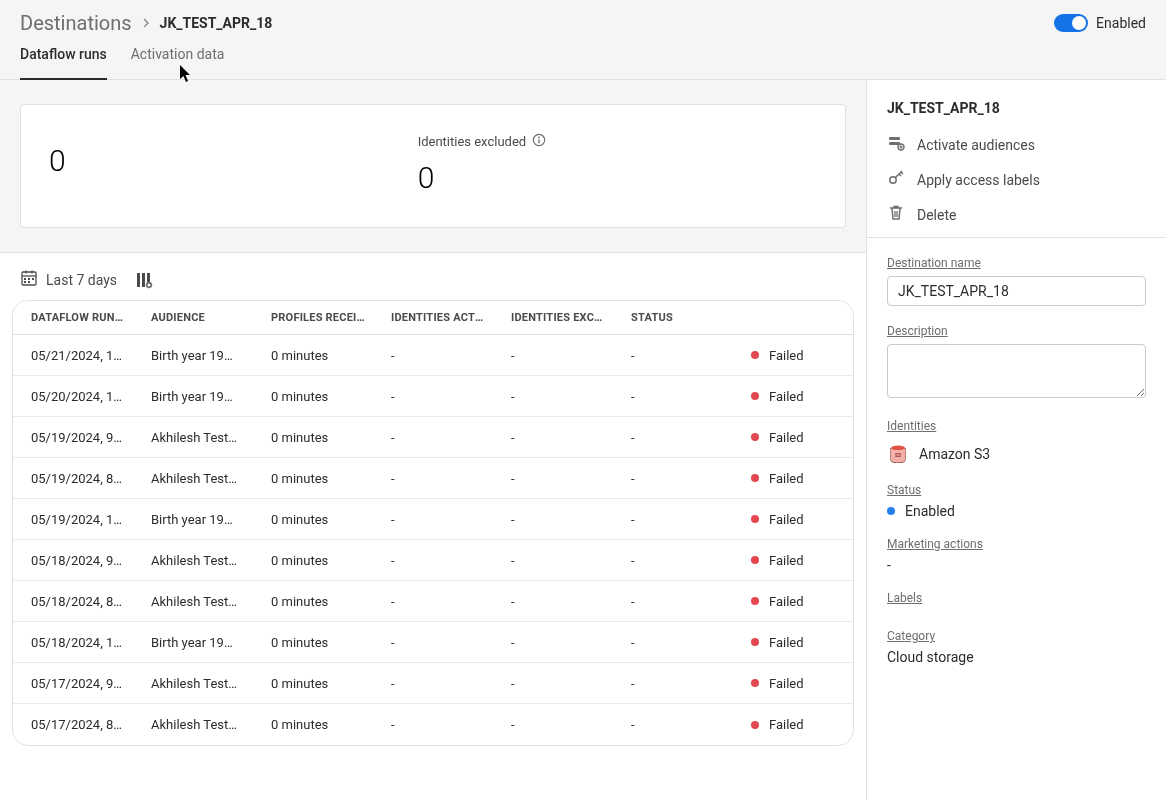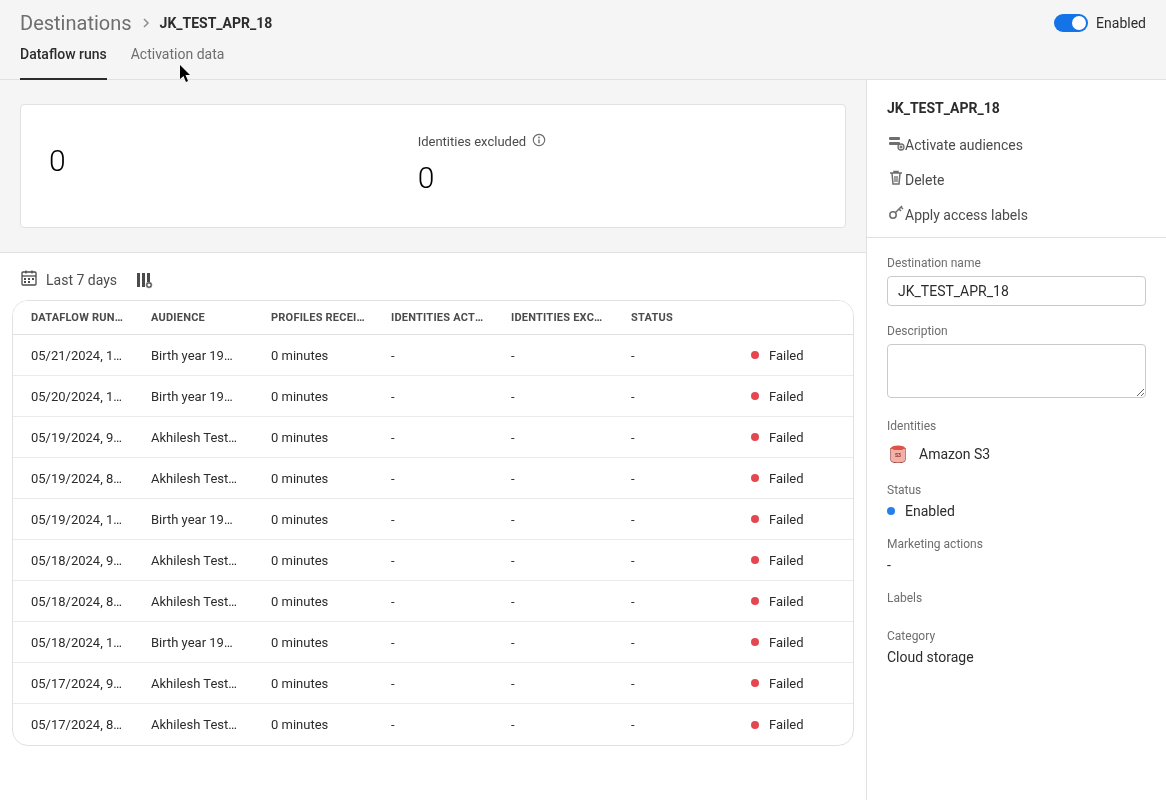--- a/index.html
+++ b/index.html
@@ -168,26 +168,26 @@
   .dot { width: 8px; height: 8px; border-radius: 50%; background: var(--red-status); display:inline-block; }
 
   
   .panel-header {
     padding: 20px 20px 12px 20px;
     border-bottom: 1px solid var(--grey-300);
   }
   .panel-title { font-weight: 700; font-size: 14px; margin-bottom: 18px; }
   .action-list { display: flex; flex-direction: column; gap: 14px; }
   .action {
-    display: flex; align-items: center; 
+    display: flex; align-items: center; gap: 12px;
     color: var(--grey-800); font-size: 14px; cursor: pointer;
   }
   .action svg { width: 18px; height: 18px; fill: var(--grey-700); }
   .panel-body { padding: 18px 20px; display: flex; flex-direction: column; gap: 18px; }
-  .field-label { font-size: 12px; color: var(--grey-700); margin-bottom: 6px; display:block; }
+  .field-label { font-size: 12px; color: var(--grey-700); margin-bottom: 6px; display:block;text-decoration:underline; }
   .text-input, .textarea {
     width: 100%; border: 1px solid var(--grey-400); border-radius: 4px;
     padding: 6px 10px; font-size: 14px; font-family: inherit; color: var(--grey-900);
   }
   .textarea { height: 54px; resize: vertical; }
   .dest-row { display: flex; align-items: center; gap: 10px; margin-top: 10px;}
   .s3-box {
     width: 22px; height: 22px; display: flex; align-items: center; justify-content: center;
     position: relative;
   }
@@ -431,34 +431,34 @@
                 <rect x="2" y="8" width="11" height="3" rx="1" fill="#6E6E6E"></rect>
                 <circle cx="14" cy="13" r="3" fill="none" stroke="#6E6E6E" stroke-width="1.3"></circle>
                 <path d="M14 11.5v3M12.5 13h3" stroke="#6E6E6E" stroke-width="1.3"></path>
               </svg>
           </span>
           <span>Activate audiences</span>
         </div>
         <div class="action">
           <span>
             <svg viewBox="0 0 18 18">
+                <circle cx="6" cy="11" r="3.2" fill="none" stroke="#6E6E6E" stroke-width="1.5"></circle>
+                <path d="M8.5 8.5 L15 2 M12 5 l2 2 M14 3 l2 2" stroke="#6E6E6E" stroke-width="1.5" fill="none"></path>
+              </svg>
+          </span>
+          <span>Apply access labels</span>
+        </div>
+        <div class="action">
+          <span>
+            <svg viewBox="0 0 18 18">
                 <path d="M3 4h12M7 4V2.5h4V4M5 4l1 11h6l1-11" fill="none" stroke="#6E6E6E" stroke-width="1.5"></path>
                 <path d="M8 7v6M10 7v6" stroke="#6E6E6E" stroke-width="1.3"></path>
               </svg>
           </span>
           <span>Delete</span>
-        </div>
-        <div class="action">
-          <span>
-            <svg viewBox="0 0 18 18">
-                <circle cx="6" cy="11" r="3.2" fill="none" stroke="#6E6E6E" stroke-width="1.5"></circle>
-                <path d="M8.5 8.5 L15 2 M12 5 l2 2 M14 3 l2 2" stroke="#6E6E6E" stroke-width="1.5" fill="none"></path>
-              </svg>
-          </span>
-          <span>Apply access labels</span>
         </div>
       </div>
     </div>
 
     <div class="panel-body">
       <div>
         <span class="field-label">Destination name</span>
         <input class="text-input" type="text" value="JK_TEST_APR_18" style="">
       </div>
       <div>

